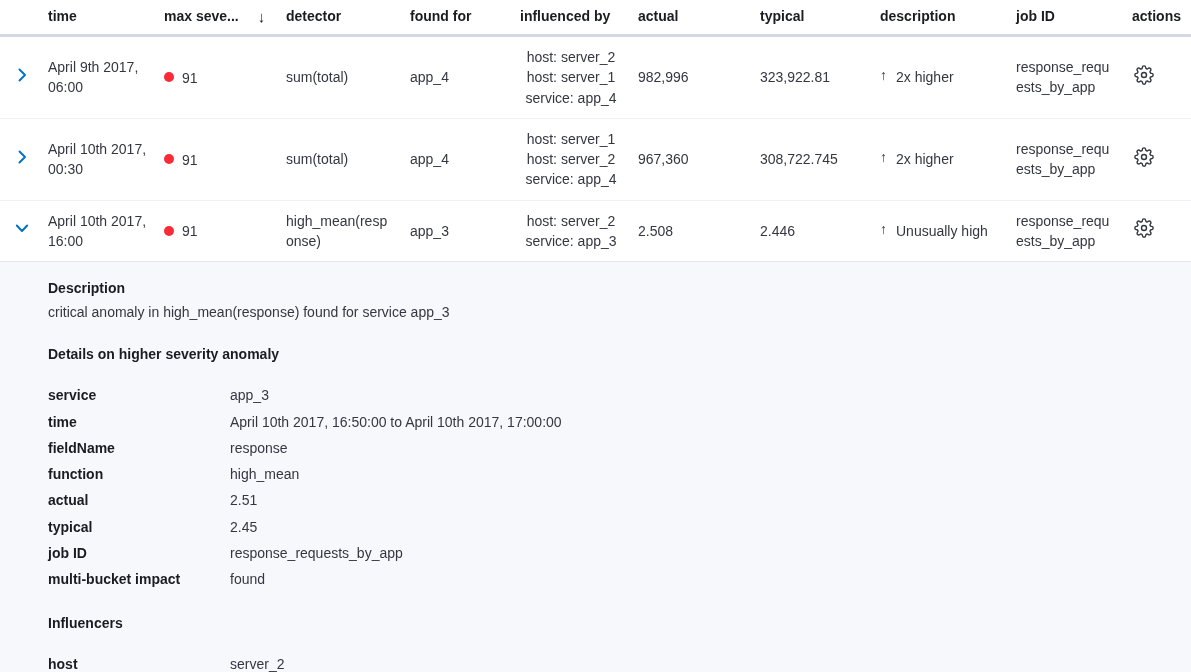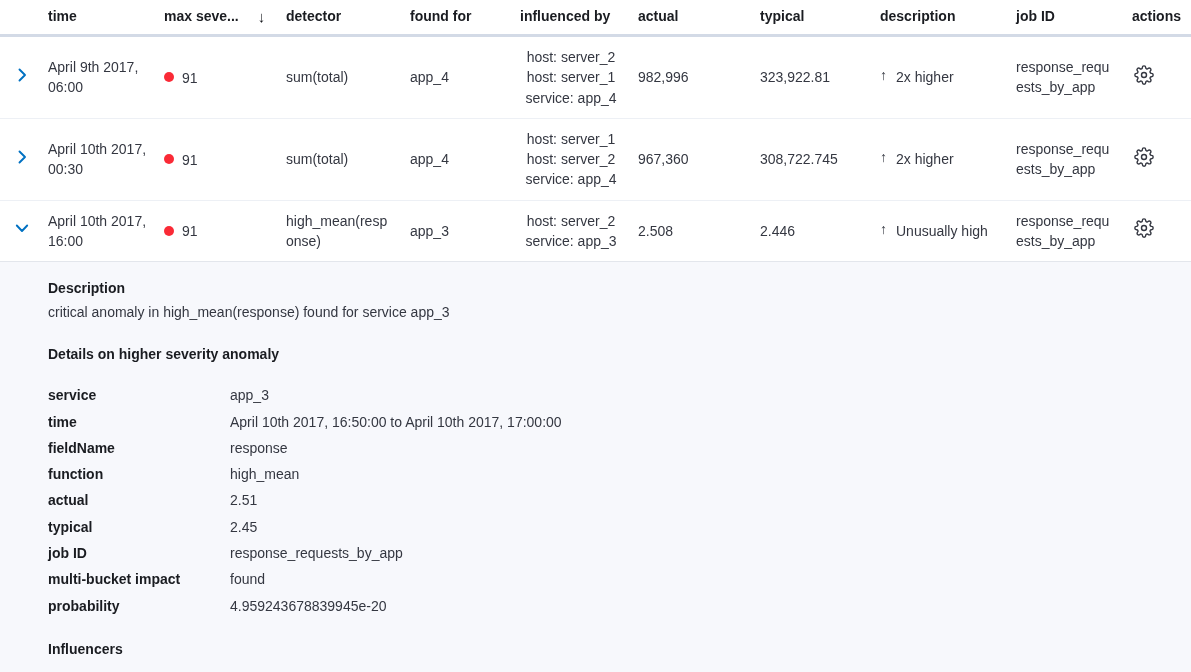--- a/index.html
+++ b/index.html
@@ -339,24 +339,20 @@
               <span class="detail-value">2.45</span>
             </div>
             <div class="detail-item">
               <span class="detail-label">job ID</span>
               <span class="detail-value">response_requests_by_app</span>
             </div>
             <div class="detail-item">
               <span class="detail-label">multi-bucket impact</span>
               <span class="detail-value">found</span>
             </div>
-            <div class="detail-item">
-              <span class="detail-label">probability</span>
-              <span class="detail-value">4.959243678839945e-20</span>
-            </div>
           </div>
         </div>
 
         <div class="detail-group">
           <div class="detail-section-title">Influencers</div>
           <div class="detail-list">
             <div class="detail-item">
               <span class="detail-label">host</span>
               <span class="detail-value">server_2</span>
             </div>

